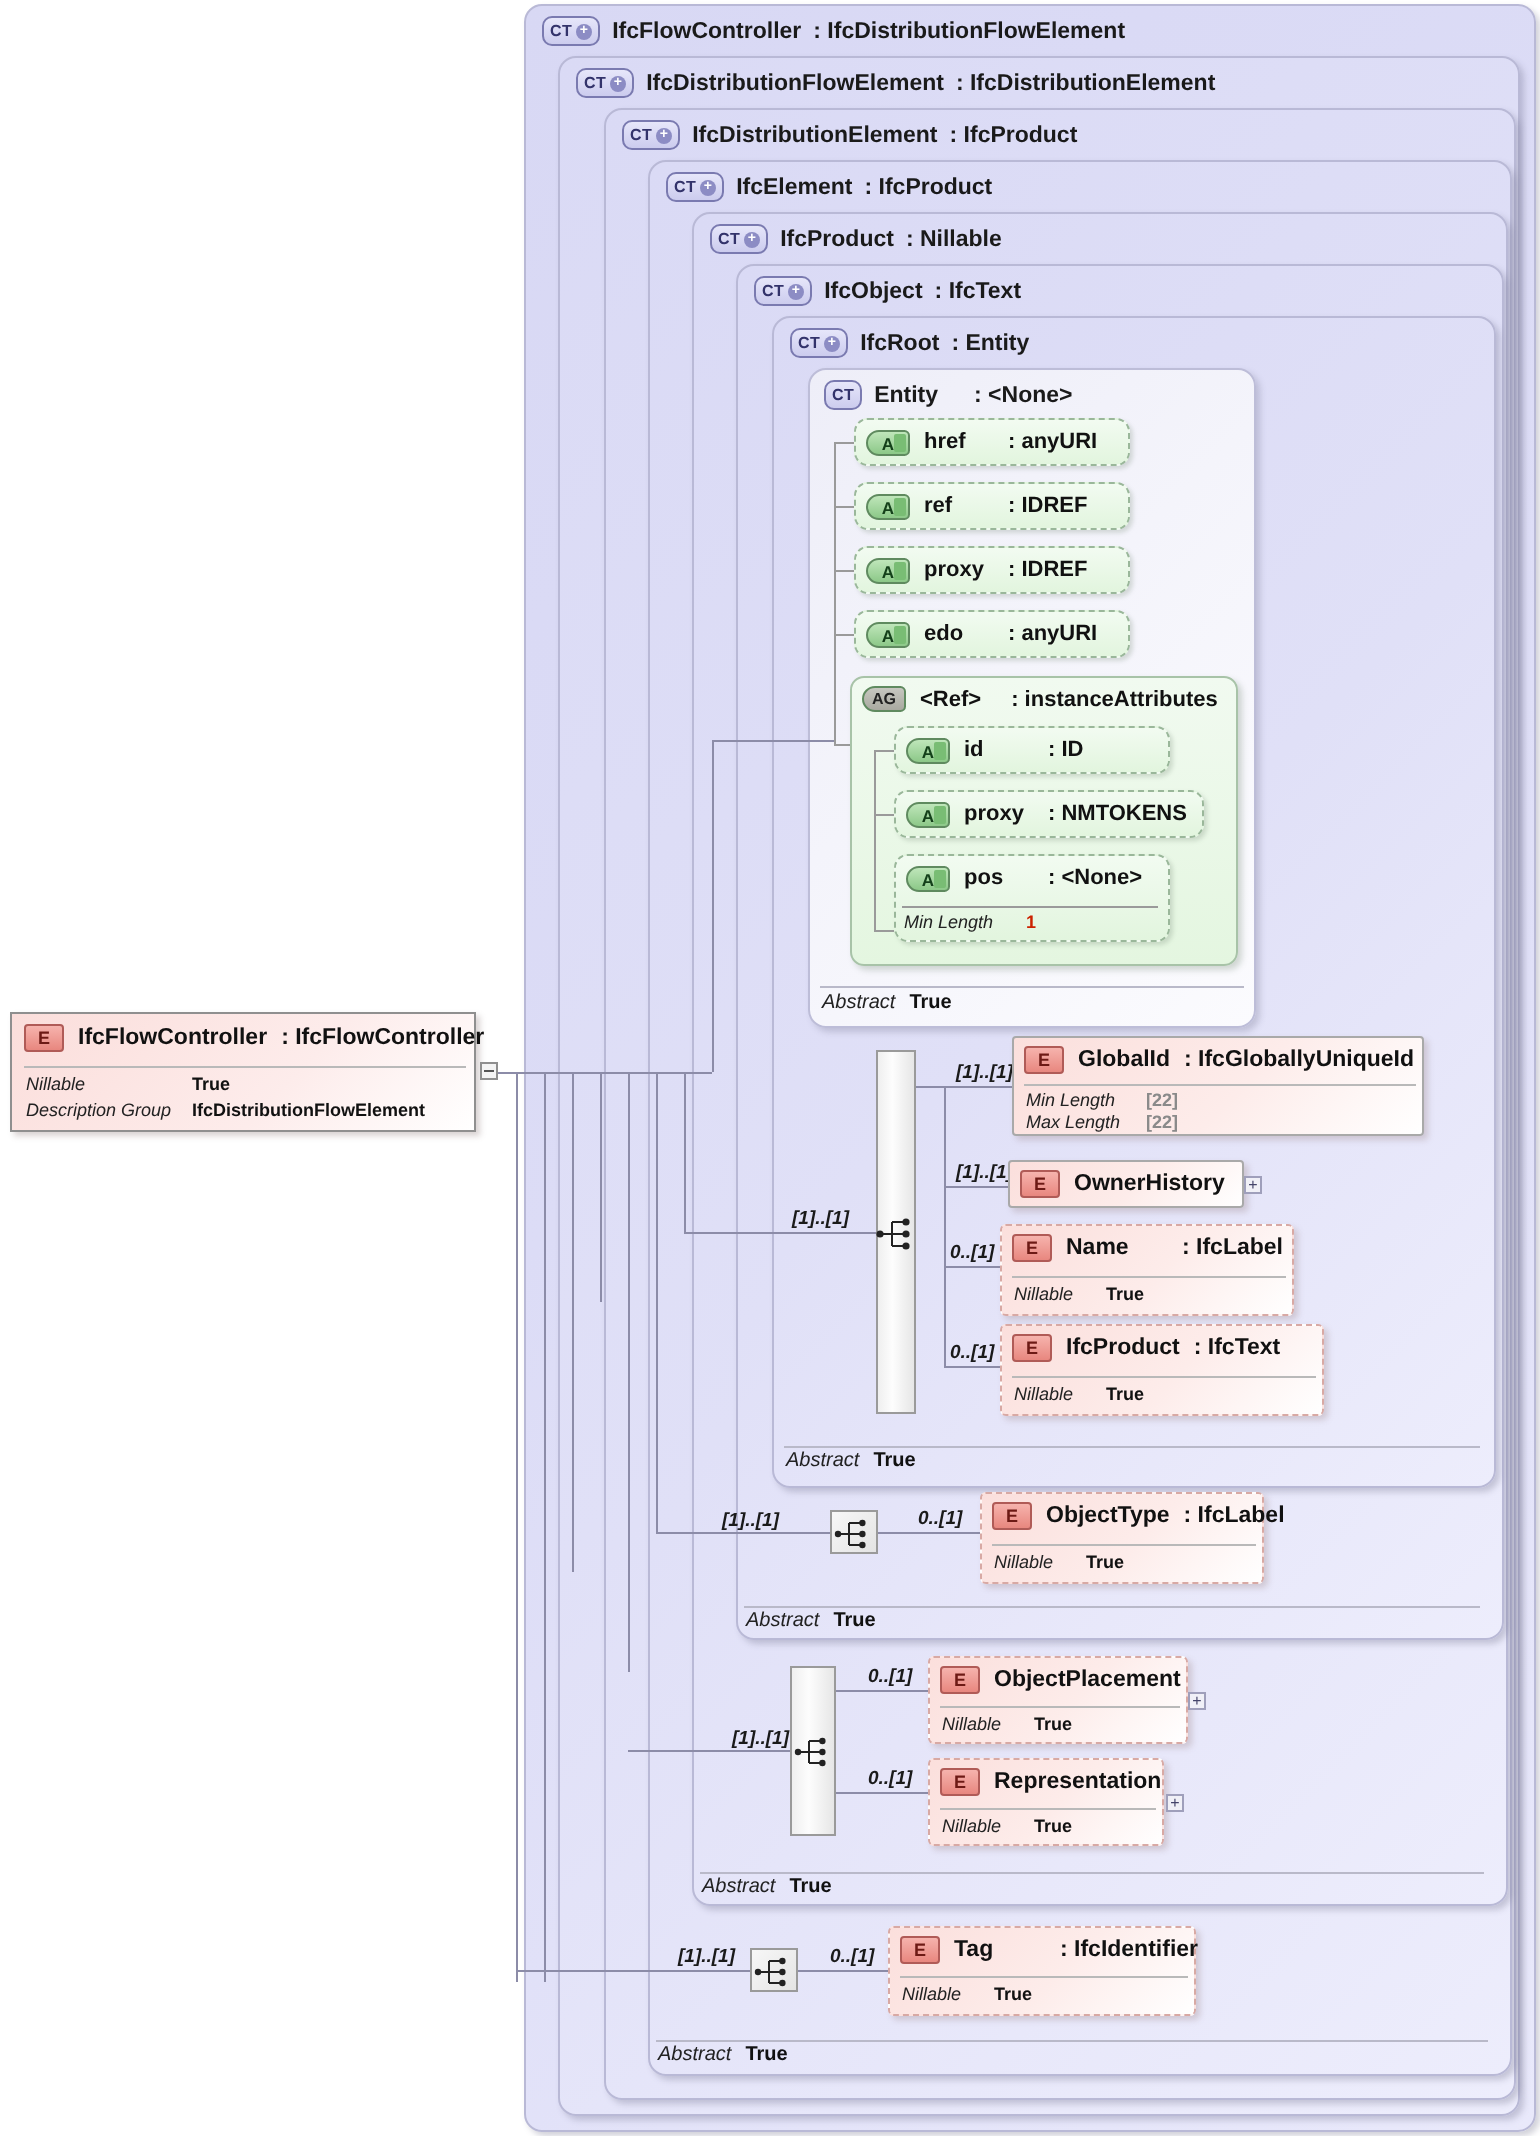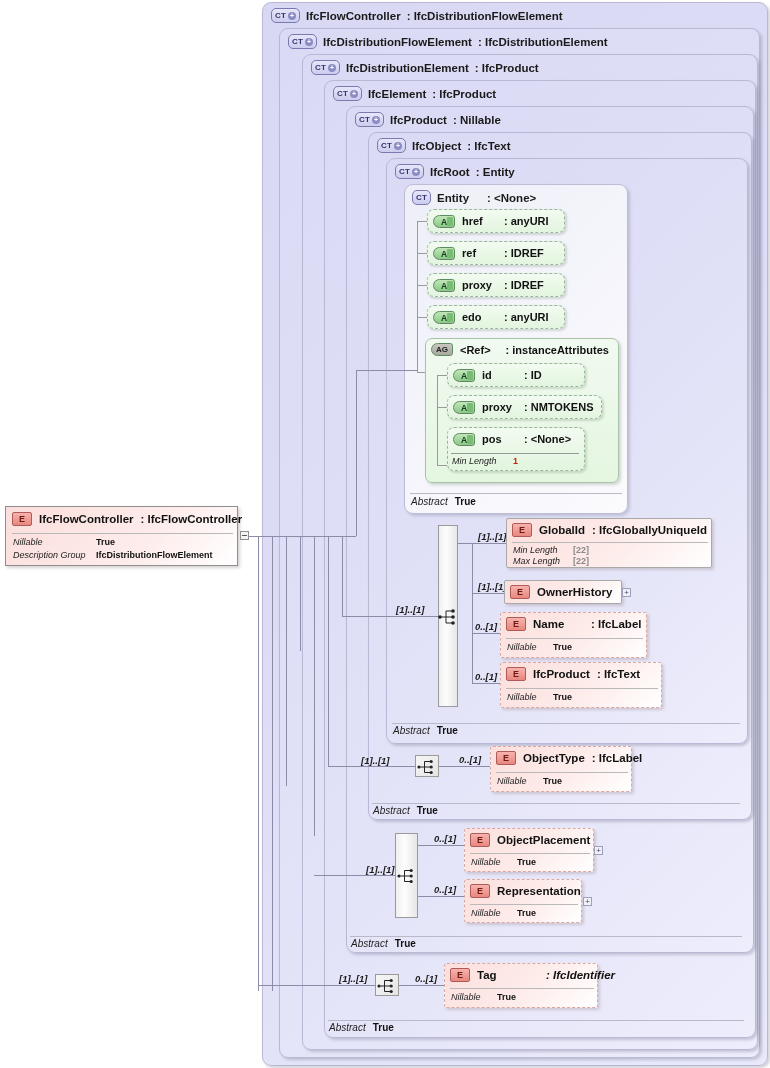--- a/index.html
+++ b/index.html
@@ -563,21 +563,21 @@
     <circle cx="15.2" cy="14.5" r="1.6" fill="#222"></circle>
   </svg>
 </div>
 <div class="ln h" style="left:399px;top:985px;width:45px;"></div>
 <div class="occ" style="left:415px;top:973px;">0..[1]</div>
 
 <div class="el-box" style="left:444px;top:963px;width:154px;height:45px;">
   <div class="el-head">
     <span class="e-badge">E</span>
     <span class="e-name">Tag</span>
-    <span class="e-type" style="position:absolute;left:96px;font-style:italic;">: IfcIdentifier</span>
+    <span class="e-type" style="position:absolute;left:80px;">: IfcIdentifier</span>
   </div>
   <div class="el-sep" style="left:5px;top:24px;width:144px;"></div>
   <div class="facet" style="left:6px;top:28px;">
     <span class="k">Nillable</span>
   </div>
   <div class="facet" style="left:52px;top:28px;">
     <span class="v">True</span>
   </div>
 </div>
 

